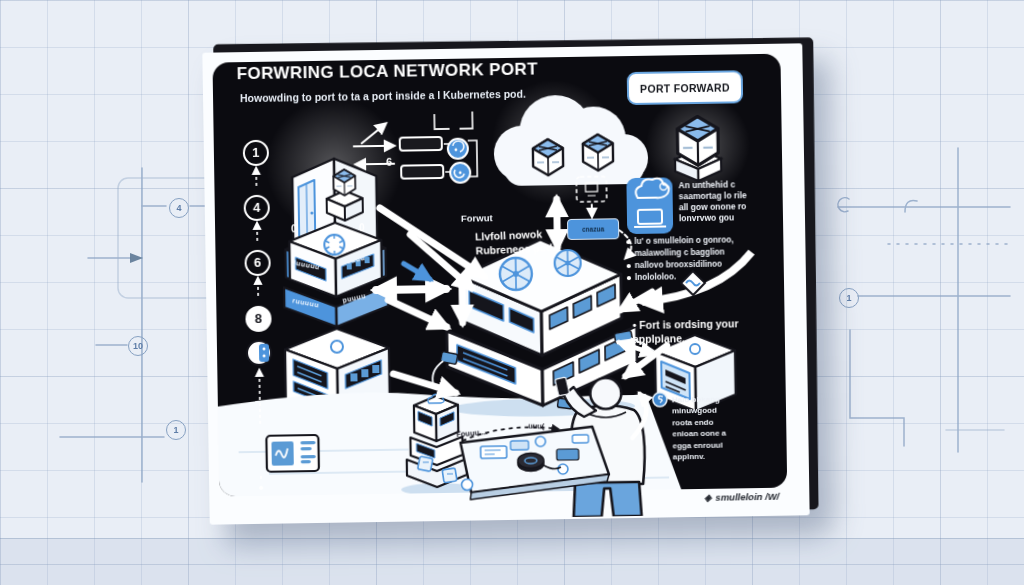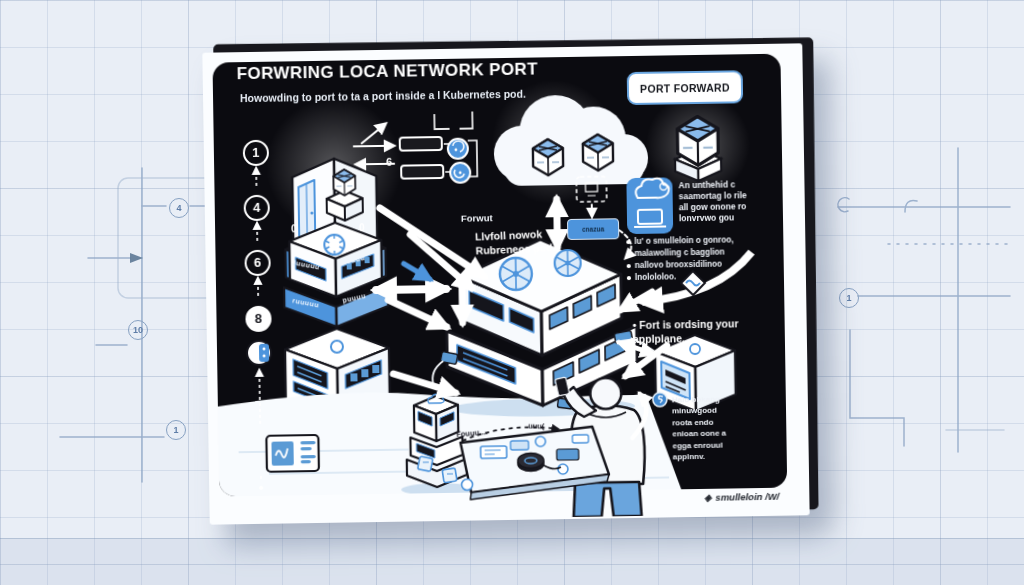--- a/index.html
+++ b/index.html
@@ -69,21 +69,21 @@
       <path d="M888,244 H1010" stroke-dasharray="2,7"></path>
       <path d="M858,296 H1010"></path>
       <path d="M905,212 q0,-14 12,-11"></path>
       <path d="M849,199 a7,7 0 1 0 -1,12"></path>
       <path d="M850,330 v88 h54 v28"></path>
       <path d="M946,430 h58" opacity="0.5"></path>
     </g>
     <polygon points="130,253 143,258 130,263" fill="#55718f" opacity="0.85"></polygon>
   </svg>
   <span class="cbadge" style="left:169px;top:198px">4</span>
-  <span class="cbadge" style="left:128px;top:320px">10</span>
+  <span class="cbadge" style="left:128px;top:336px">10</span>
   <span class="cbadge" style="left:166px;top:420px">1</span>
   <span class="cbadge" style="left:839px;top:288px">1</span>
 
   <div class="posterWrap">
     <div class="posterBack"></div>
     <div class="poster">
 
       <svg class="art" width="600" height="470" viewBox="0 0 600 470">
         <defs>
           <radialGradient id="glow">

